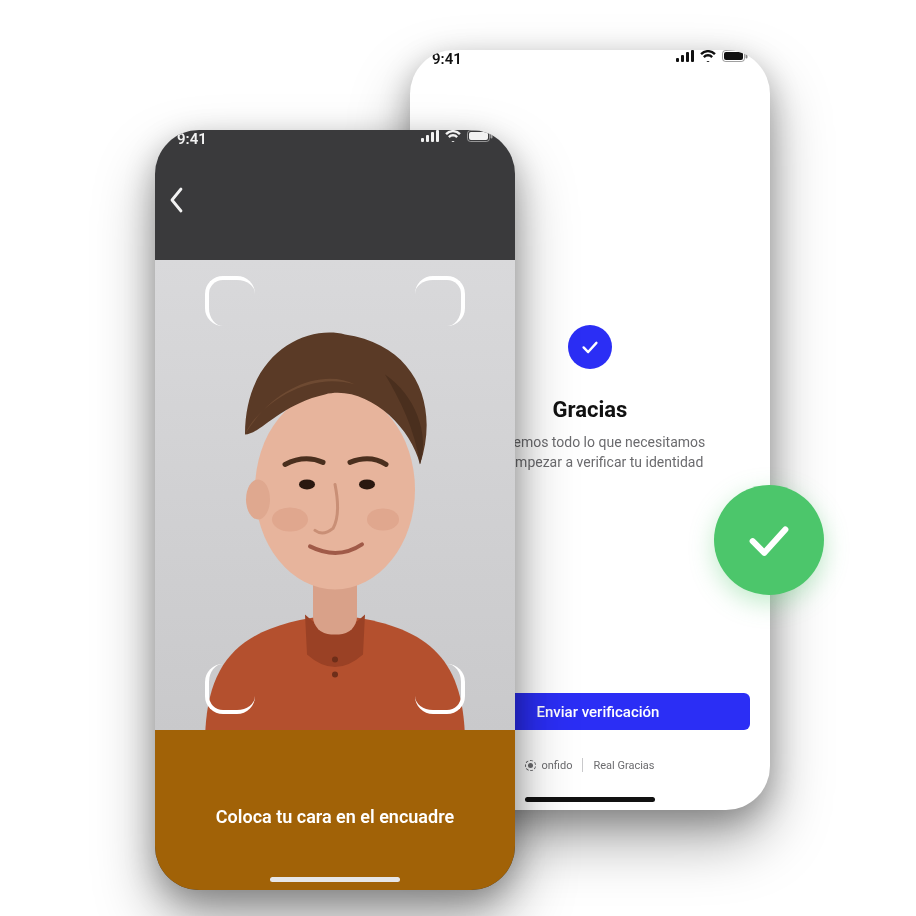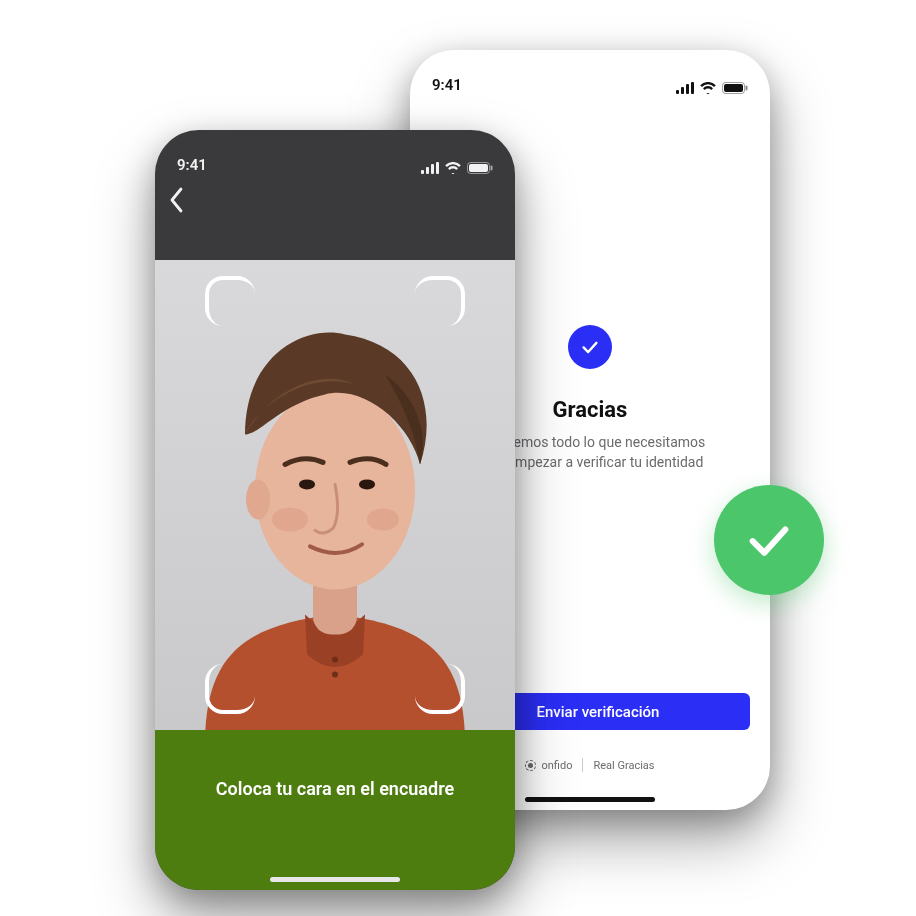--- a/index.html
+++ b/index.html
@@ -4,21 +4,21 @@
 <style>
   * { box-sizing: border-box; margin: 0; padding: 0; }
   html, body { width: 916px; height: 916px; background: #ffffff; font-family: -apple-system, BlinkMacSystemFont, "Segoe UI", Roboto, Helvetica, Arial, sans-serif; }
   .canvas { position: relative; width: 916px; height: 916px; }
 
   .phone { position: absolute; border-radius: 44px; overflow: hidden; box-shadow: 0 30px 60px rgba(0,0,0,0.35), 0 10px 30px rgba(0,0,0,0.25); }
   .phone-back { width: 360px; height: 760px; left: 410px; top: 50px; background: #ffffff; }
   .phone-front { width: 360px; height: 760px; left: 155px; top: 130px; background: #3a3a3c; z-index: 5; }
 
   
-  .status-bar { position: absolute; top: 0; left: 0; right: 0; height: 44px; display: flex; align-items: flex-end; justify-content: space-between; padding: 0 22px; }
+  .status-bar { position: absolute; top: 0; left: 0; right: 0; height: 44px; display: flex; align-items: flex-start; justify-content: space-between; padding: 0 22px; }
   .status-time { font-size: 15px; font-weight: 600; }
   .phone-front .status-time { color: #f2f2f2; }
   .phone-back .status-time { color: #111; }
   .status-icons { display: flex; align-items: center; gap: 6px; }
 
   
   .nav { position: absolute; top: 44px; left: 0; right: 0; height: 56px; display: flex; align-items: center; padding: 0 14px; }
 
   
   .camera { position: absolute; top: 130px; left: 0; right: 0; height: 470px; background: linear-gradient(180deg,#d9d9db 0%, #c9c9cb 100%); overflow: hidden; }
@@ -27,21 +27,21 @@
   .bracket { position: absolute; width: 50px; height: 50px; border: 4px solid #ffffff; border-radius: 18px; }
   .bracket.tl { top: 16px; left: 50px; border-right: none; border-bottom: none; }
   .bracket.tr { top: 16px; right: 50px; border-left: none; border-bottom: none; }
   .bracket.bl { bottom: 16px; left: 50px; border-right: none; border-top: none; }
   .bracket.br { bottom: 16px; right: 50px; border-left: none; border-top: none; }
 
   
   .face-svg { position: absolute; left: 50%; top: 50%; transform: translate(-50%, -42%); }
 
   
-  .footer { position: absolute; left: 0; right: 0; bottom: 0; top: 600px; background: #4d7c0f; display: flex; flex-direction: column; align-items: center; justify-content: flex-start; padding-top: 48px; }
+  .footer { position: absolute; left: 0; right: 0; bottom: 0; top: 600px; background: #a16207; display: flex; flex-direction: column; align-items: center; justify-content: flex-start; padding-top: 76px; }
   .instruction { color: #ffffff; font-size: 18px; font-weight: 600; }
 
   .home-indicator { position: absolute; bottom: 8px; left: 50%; transform: translateX(-50%); width: 130px; height: 5px; border-radius: 3px; }
   .phone-front .home-indicator { background: #e6e6e8; }
   .phone-back .home-indicator { background: #111; }
 
   
   .success-area { position: absolute; top: 0; left: 0; right: 0; bottom: 0; display: flex; flex-direction: column; align-items: center; }
   .success-area .spacer-top { height: 275px; }
   .check-circle { width: 44px; height: 44px; border-radius: 50%; background: #2b2ef5; display: flex; align-items: center; justify-content: center; }

